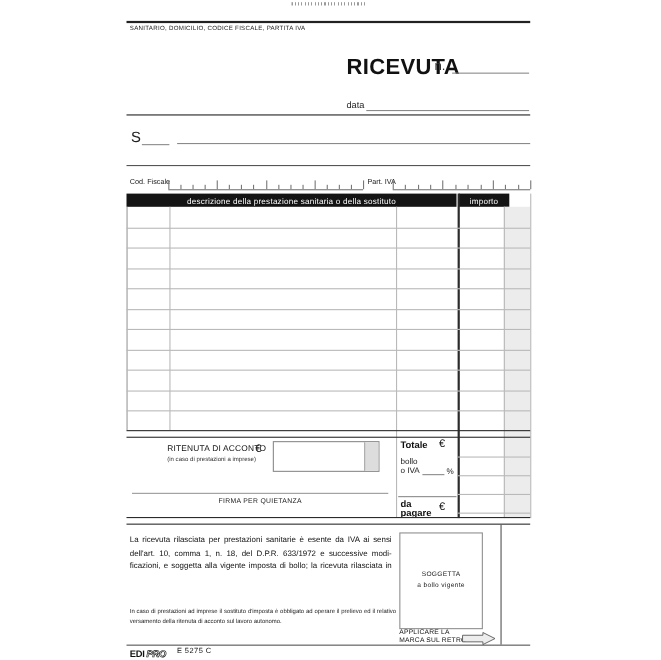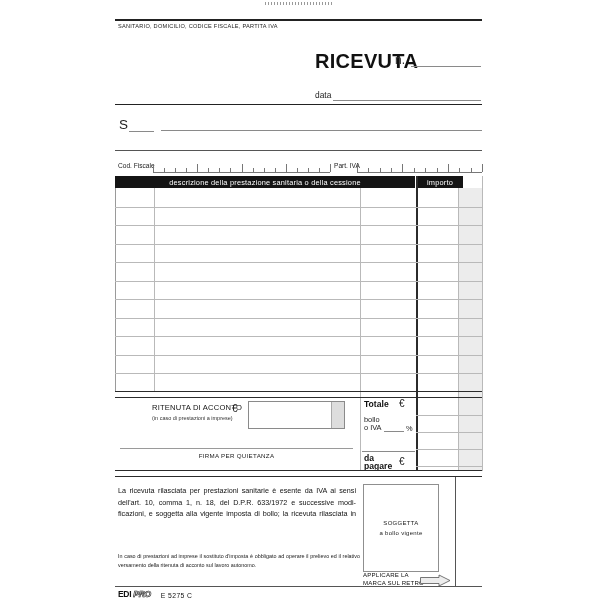--- a/index.html
+++ b/index.html
@@ -34,21 +34,21 @@
   .tot{position:absolute;font-weight:bold;font-size:8.6px;color:#111;}
   .tot-sm{position:absolute;font-size:7.4px;color:#222;}
   .legal{position:absolute;left:118px;top:485px;width:238px;font-size:7.2px;line-height:11.7px;color:#111;}
   .legal .just{text-align:justify;text-align-last:justify;}
   .smallprint{position:absolute;left:118px;top:552px;width:242px;font-size:5.4px;line-height:8.6px;color:#222;}
   .smallprint .just{text-align:justify;text-align-last:justify;}
   .stamp{position:absolute;left:363px;top:484px;width:74px;height:86px;border:1px solid #8f8f8f;background:#fff;
     display:flex;flex-direction:column;align-items:center;justify-content:center;gap:4px;}
   .stamp div{font-size:6px;letter-spacing:.3px;color:#222;}
   .apply{position:absolute;left:363px;top:571px;font-size:6.1px;line-height:7.6px;letter-spacing:.2px;color:#111;}
-  .brand{position:absolute;left:118px;top:589px;display:flex;align-items:flex-end;gap:2px;font-size:8.5px;}
+  .brand{position:absolute;left:118px;top:589px;display:flex;align-items:flex-start;gap:2px;font-size:8.5px;}
   .brand .b1{font-weight:900;letter-spacing:-.3px;}
   .brand .b2{font-weight:bold;font-style:italic;color:#fff;-webkit-text-stroke:0.6px #111;letter-spacing:-.3px;}
   .brand .code{font-size:6.8px;margin-left:8px;letter-spacing:.4px;color:#111;}
 </style>
 </head>
 <body>
 
 <div class="sheet">
 
   <div class="perf"></div>
@@ -98,21 +98,21 @@
       <div class="tick tall" style="left: 36.3636%;"></div>
       <div class="tick" style="left: 45.4545%;"></div>
       <div class="tick" style="left: 54.5455%;"></div>
       <div class="tick" style="left: 63.6364%;"></div>
       <div class="tick tall" style="left: 72.7273%;"></div>
       <div class="tick" style="left: 81.8182%;"></div>
       <div class="tick" style="left: 90.9091%;"></div>
       <div class="tick tall" style="left: 100%;"></div>
     </div>
 
-  <div class="thead" style="left:115px;width:300px;">descrizione della prestazione sanitaria o della cessione</div>
+  <div class="thead" style="left:115px;width:300px;">descrizione della prestazione sanitaria o della sostituto</div>
   <div class="thead" style="left:417px;width:46px;">importo</div>
 
   <div class="graycol"></div>
 
   <div class="vline" style="left:115px;top:188px;height:203px;background:#9a9a9a;"></div>
   <div class="vline" style="left:154px;top:188px;height:203px;"></div>
   <div class="vline" style="left:360px;top:188px;height:282px;"></div>
   <div class="vline" style="left:415.5px;top:176px;height:295px;width:2px;background:#2b2b2b;"></div>
   <div class="vline" style="left:458px;top:188px;height:283px;"></div>
   <div class="vline" style="left:482px;top:176px;height:295px;"></div>

